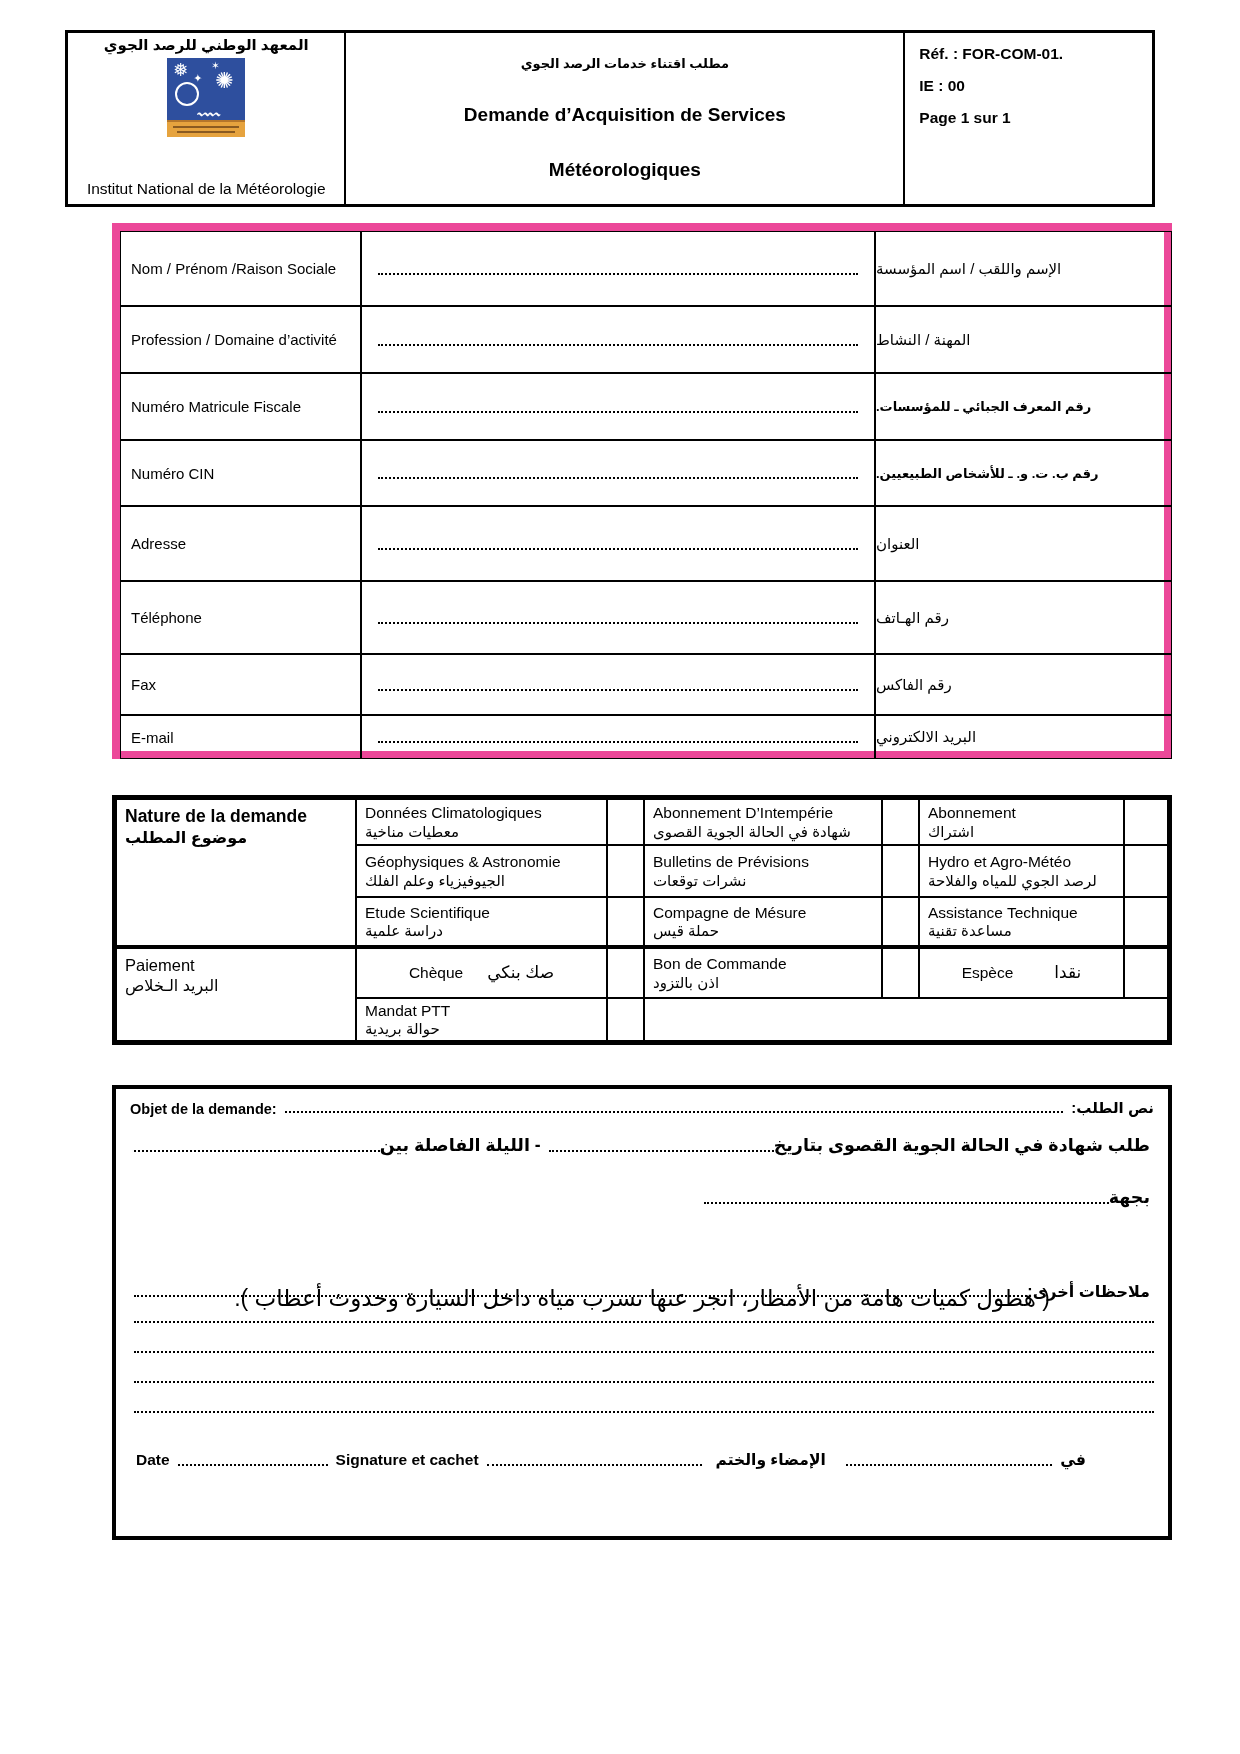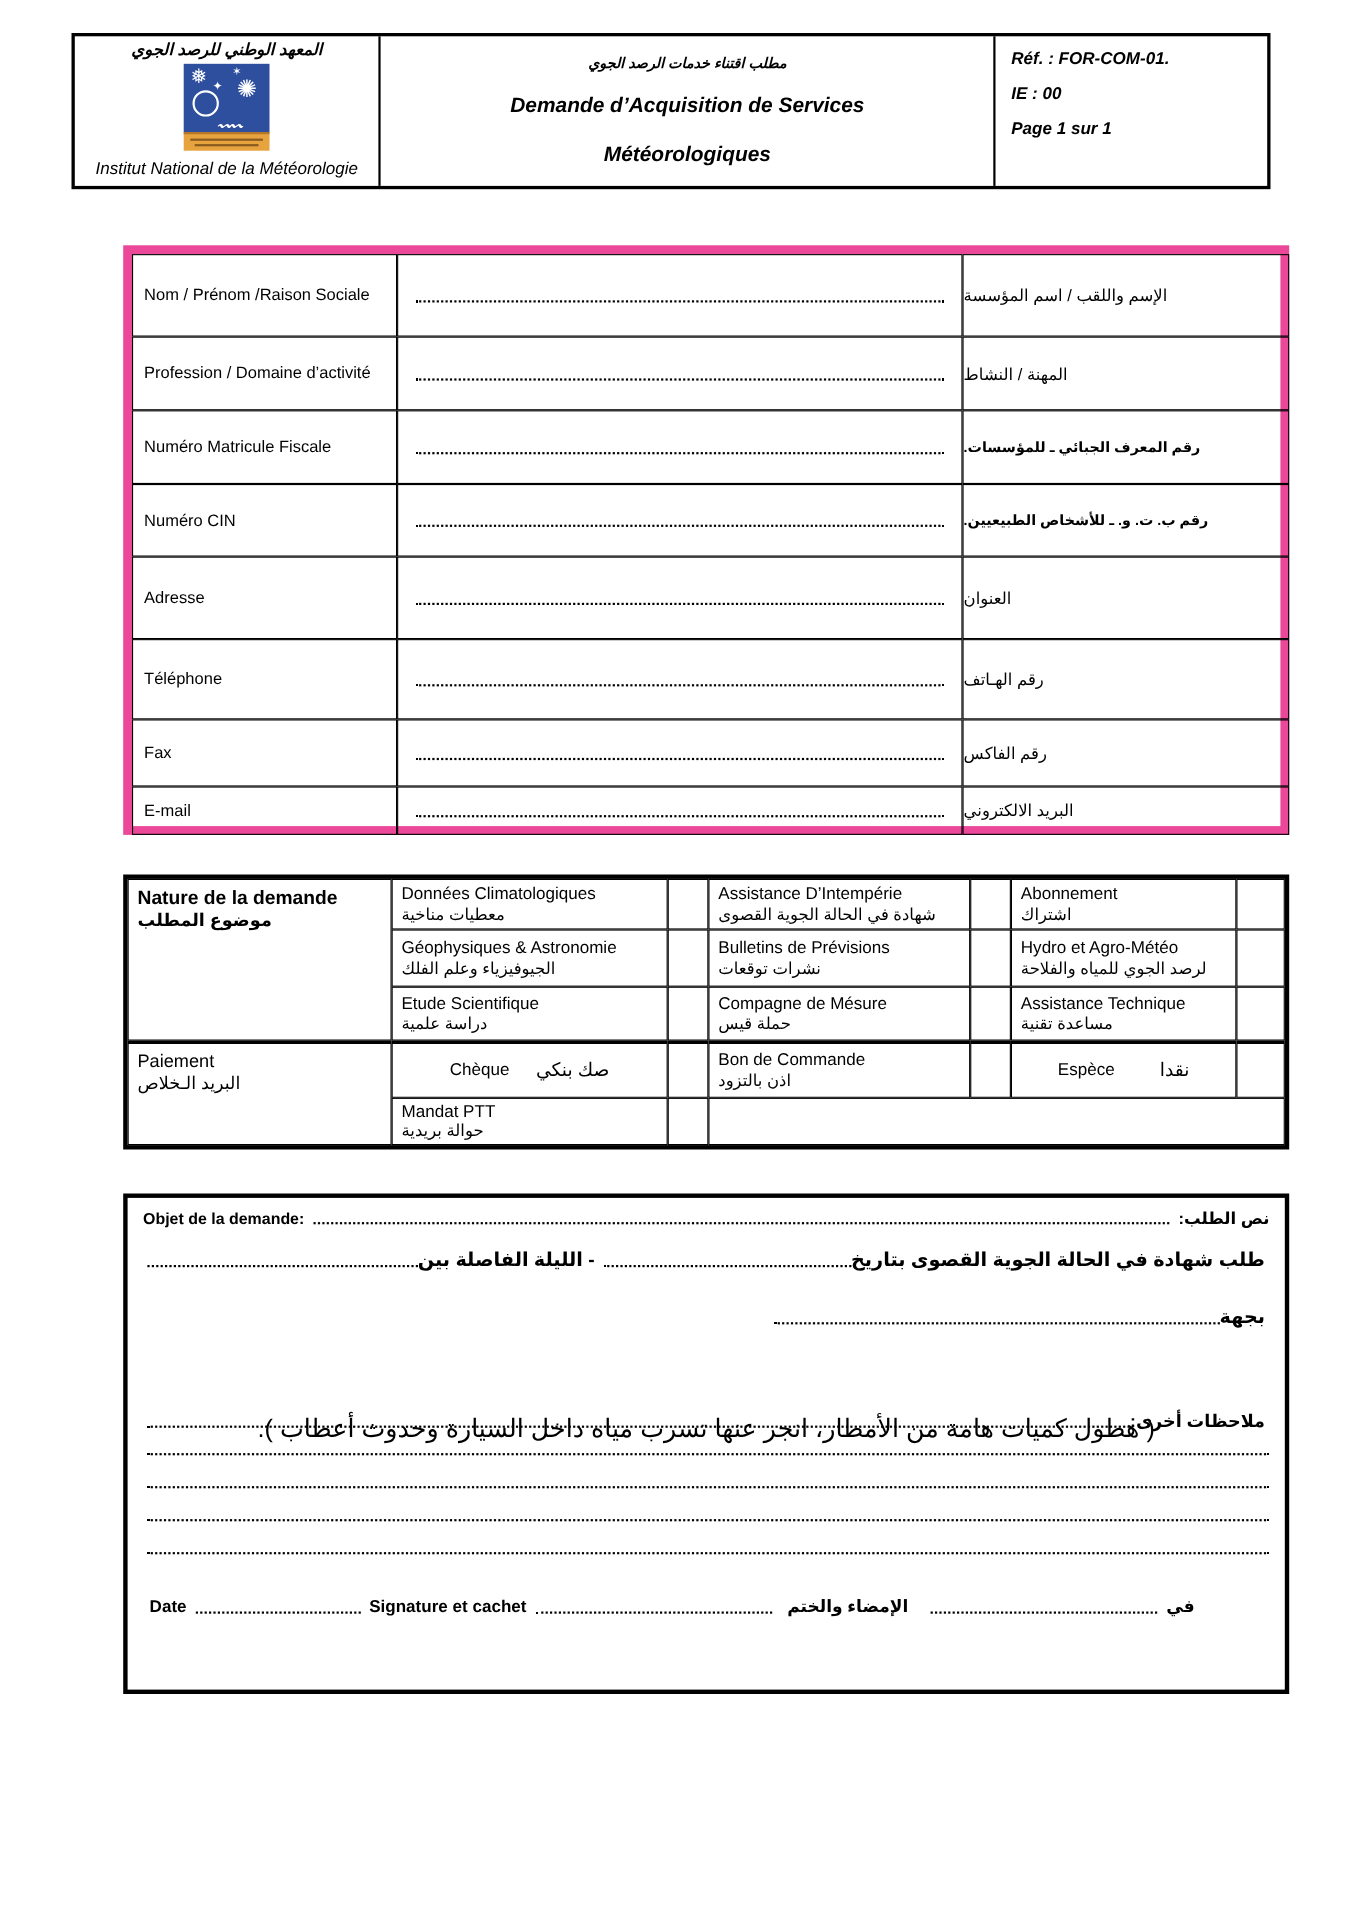--- a/index.html
+++ b/index.html
@@ -1,21 +1,21 @@
 <!DOCTYPE html>
 <html><head>
 <meta charset="utf-8">
 <style>
   html,body{margin:0;padding:0;background:#888;}
   .page{position:relative;width:1240px;height:1754px;background:#ffffff;margin:0 auto;
         font-family:"Liberation Sans","DejaVu Sans",sans-serif;color:#000;}
 
   
-  .header{position:absolute;left:65px;top:30px;width:1090px;height:142px;
-          border:3px solid #000;display:flex;box-sizing:border-box;font-style:italic;}
+  .header{position:absolute;left:65px;top:30px;width:1090px;height:177px;
+          border:3px solid #000;display:flex;box-sizing:border-box;}
   .hcell{box-sizing:border-box;position:relative;}
   .logo-cell{width:280px;border-right:2px solid #000;}
   .title-cell{width:562px;border-right:2px solid #000;display:flex;flex-direction:column;
               justify-content:space-around;align-items:center;padding:6px 0;}
   .ref-cell{width:248px;padding:12px 0 0 14px;}
   .org-ar{position:absolute;top:3px;left:0;width:100%;text-align:center;font-size:15px;font-weight:bold;}
   .org-fr{position:absolute;bottom:6px;left:0;width:100%;text-align:center;font-size:15.5px;}
   .logo{position:absolute;top:25px;left:50%;transform:translateX(-50%);width:78px;height:80px;}
   .logo-blue{width:78px;height:62px;background:#2e4f9e;position:relative;overflow:hidden;}
   .logo-blue span{position:absolute;color:#fff;}
@@ -175,21 +175,21 @@
       <div class="fr-line">Nature de la demande</div>
       <div class="ar-line">موضوع المطلب</div>
     </div>
 
     <div class="ncell" style="grid-area:1/2/2/3">
       <div class="fr-line">Données Climatologiques</div>
       <div class="ar-line">معطيات مناخية</div>
     </div>
     <div class="chk" style="grid-area:1/3/2/4"></div>
     <div class="ncell" style="grid-area:1/4/2/5">
-      <div class="fr-line">Assistance  D’Intempérie</div>
+      <div class="fr-line">Abonnement  D’Intempérie</div>
       <div class="ar-line">شهادة في الحالة الجوية القصوى</div>
     </div>
     <div class="chk" style="grid-area:1/5/2/6"></div>
     <div class="ncell" style="grid-area:1/6/2/7">
       <div class="fr-line">Abonnement</div>
       <div class="ar-line">اشتراك</div>
     </div>
     <div class="chk" style="grid-area:1/7/2/8"></div>
 
     <div class="ncell" style="grid-area:2/2/3/3">

